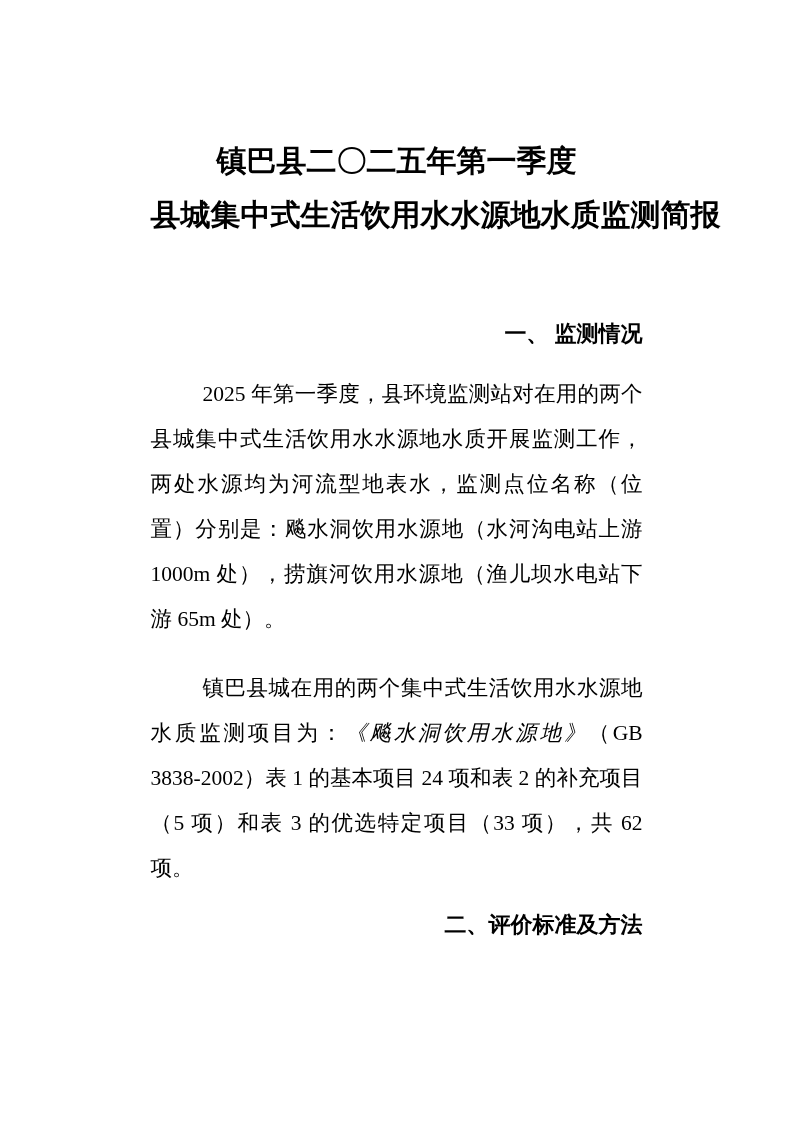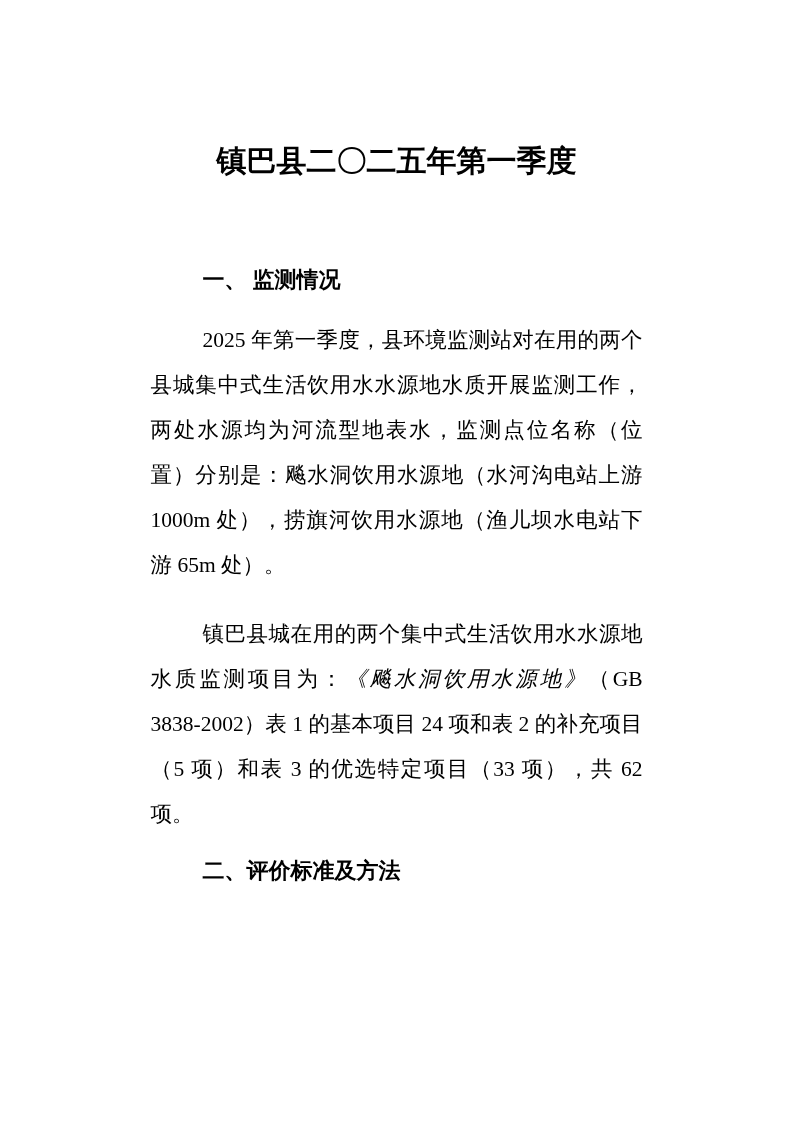--- a/index.html
+++ b/index.html
@@ -27,20 +27,21 @@
     text-align: center;
     white-space: nowrap;
   }
   .section-heading {
     margin: 0;
     font-family: "Liberation Sans", "DejaVu Sans", sans-serif;
     font-weight: bold;
     font-size: 22px;
     line-height: 27px;
     padding-left: 52px;
+    text-align: right;
   }
   .section-heading.first {
     margin-top: 78px;
   }
   .section-heading.second {
     margin-top: 20px;
   }
   .sub-heading {
     margin: 24px 0 0 0;
     font-family: "Liberation Serif", "DejaVu Serif", serif;
@@ -65,20 +66,21 @@
     font-style: italic;
   }
 </style>
 </head>
 <body>
 
 <div class="page">
 
   <h1 class="doc-title">镇巴县二〇二五年第一季度</h1>
 
+  <h1 class="doc-title">县城集中式生活饮用水水源地水质监测简报</h1>
 
   <h2 class="section-heading first">一、 监测情况</h2>
 
 
   <p class="body-para">2025 年第一季度，县环境监测站对在用的两个县城集中式生活饮用水水源地水质开展监测工作，两处水源均为河流型地表水，监测点位名称（位置）分别是：飚水洞饮用水源地（水河沟电站上游 1000m 处），捞旗河饮用水源地（渔儿坝水电站下游 65m 处）。</p>
 
 
   <p class="body-para second"><span>镇巴县城在用的两个集中式生活饮用水水源地水质监测项目为：</span><span class="kaiti">《飚水洞饮用水源地》</span><span>（GB 3838-2002）表 1 的基本项目 24 项和表 2 的补充项目（5 项）和表 3 的优选特定项目（33 项），共 62 项。</span></p>
 
   <h2 class="section-heading second">二、评价标准及方法</h2>

